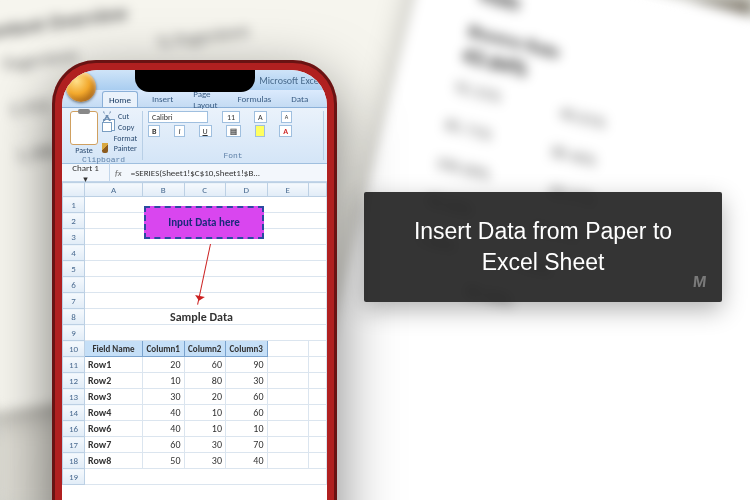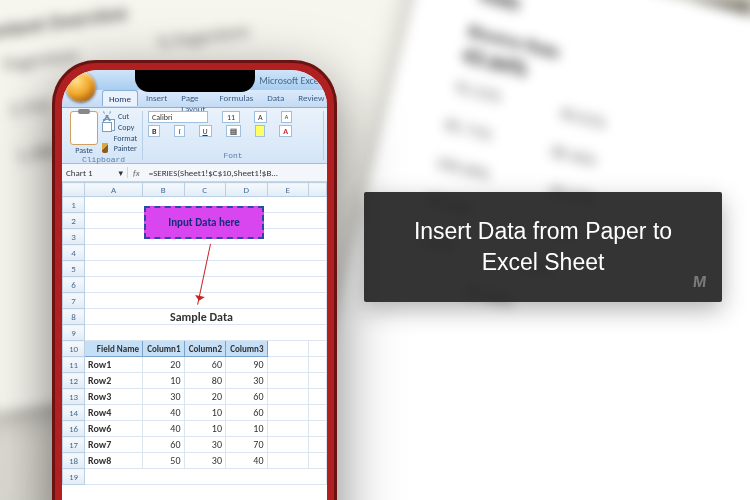--- a/index.html
+++ b/index.html
@@ -56,21 +56,21 @@
     color: #486a8c; font-size: 10px;
   }
   .orb {
     position: absolute; left: 4px; top: 2px; width: 30px; height: 30px; z-index: 40;
     border-radius: 50%;
     background: radial-gradient(circle at 35% 30%, #ffe08a, #f2a82c 45%, #8c4a0a 90%);
     box-shadow: inset 0 2px 4px rgba(255,255,255,0.6), 0 1px 3px rgba(0,0,0,0.5);
   }
   .tabs {
     height: 18px; background: linear-gradient(#dbeafd,#c4dbf3);
-    display: flex; align-items: flex-start; padding-left: 40px; gap: 2px;
+    display: flex; align-items: center; padding-left: 40px; gap: 8px;
     border-bottom: 1px solid #8bb0d8;
   }
   .tab { padding: 2px 6px; font-size: 9px; color: #3a5d84; border-radius: 3px 3px 0 0; cursor: pointer; }
   .tab.active { background: #eaf2fb; border: 1px solid #8bb0d8; border-bottom: none; color: #1b3c63; font-weight: 500; }
   .ribbon {
     height: 56px; background: linear-gradient(#eaf2fb,#d4e5f7);
     border-bottom: 1px solid #9fbfdf; display: flex; padding: 3px;
   }
   .rgroup { border-right: 1px solid #b8cfe6; padding: 0 5px; display: flex; flex-direction: column; justify-content: space-between; }
   .rgroup .gname { font-size: 8px; color: #5c7fa6; text-align: center; font-family: Liberation Mono, monospace; }
@@ -82,37 +82,37 @@
   .cpy { width: 10px; height: 10px; display: inline-block; background: #fff; border: 1px solid #7a9ec2; box-shadow: 2px -2px 0 #fff, 2px -2px 0 1px #7a9ec2; }
   .brs { width: 10px; height: 10px; display: inline-block; background: linear-gradient(135deg,#d9a840 50%,#8c5b1f 50%); border-radius: 0 0 2px 2px; }
   .font-ctrls { display: flex; flex-direction: column; gap: 2px; }
   .fc-row { display: flex; gap: 14px; }
   .fc-box { background: #fff; border: 1px solid #9fbfdf; font-size: 8px; padding: 0 3px; height: 12px; line-height: 11px; min-width: 10px; text-align: center; }
 
   .formulabar {
     height: 18px; background: #f3f7fc; border-bottom: 1px solid #c3d6ea;
     display: flex; align-items: center; font-size: 9px;
   }
-  .namebox { width: 66px; border-right: 1px solid #c3d6ea; padding: 0 4px; display: flex; justify-content: space-between; align-items: center; }
+  .namebox { width: 48px; border-right: 1px solid #c3d6ea; padding: 0 4px; display: flex; justify-content: space-between; align-items: center; flex-direction: column; }
   .fx { padding: 0 5px; font-style: italic; color: #666; }
   .formula-val { padding: 0 4px; flex: 1; overflow: hidden; white-space: nowrap; }
 
   .grid { position: relative; background: #fff; }
   table.sheet { border-collapse: collapse; width: 100%; table-layout: fixed; }
   table.sheet th {
     background: linear-gradient(#f5f9fd,#e1ecf7); border: 1px solid #bcd0e4;
     font-size: 9px; font-weight: normal; color: #4a6b90; height: 14px;
   }
   table.sheet th.rowh { width: 22px; }
   table.sheet td {
     border: 1px solid #dbe5ef; height: 16px; font-size: 10px; padding: 0 3px;
     background: #fff; overflow: hidden;
   }
   table.sheet td.datah {
-    background: #c5dff7; border: 1px solid #7aa3ce; font-weight: bold; font-size: 9px; text-align: right;
+    background: #c5dff7; border: 1px solid #7aa3ce; font-weight: bold; font-size: 9px; text-align: center;
   }
   table.sheet td.rowname { font-weight: bold; text-align: left; margin-left: 28px; }
   table.sheet td.num { text-align: right; }
 
   .callout {
     position: absolute; background: #d946ef;
     border: 2px dashed #2a4aa0; color: #1a2a7a; font-weight: bold;
     padding: 8px 10px; font-size: 11px; text-align: center;
   }
   .arrow-line {

